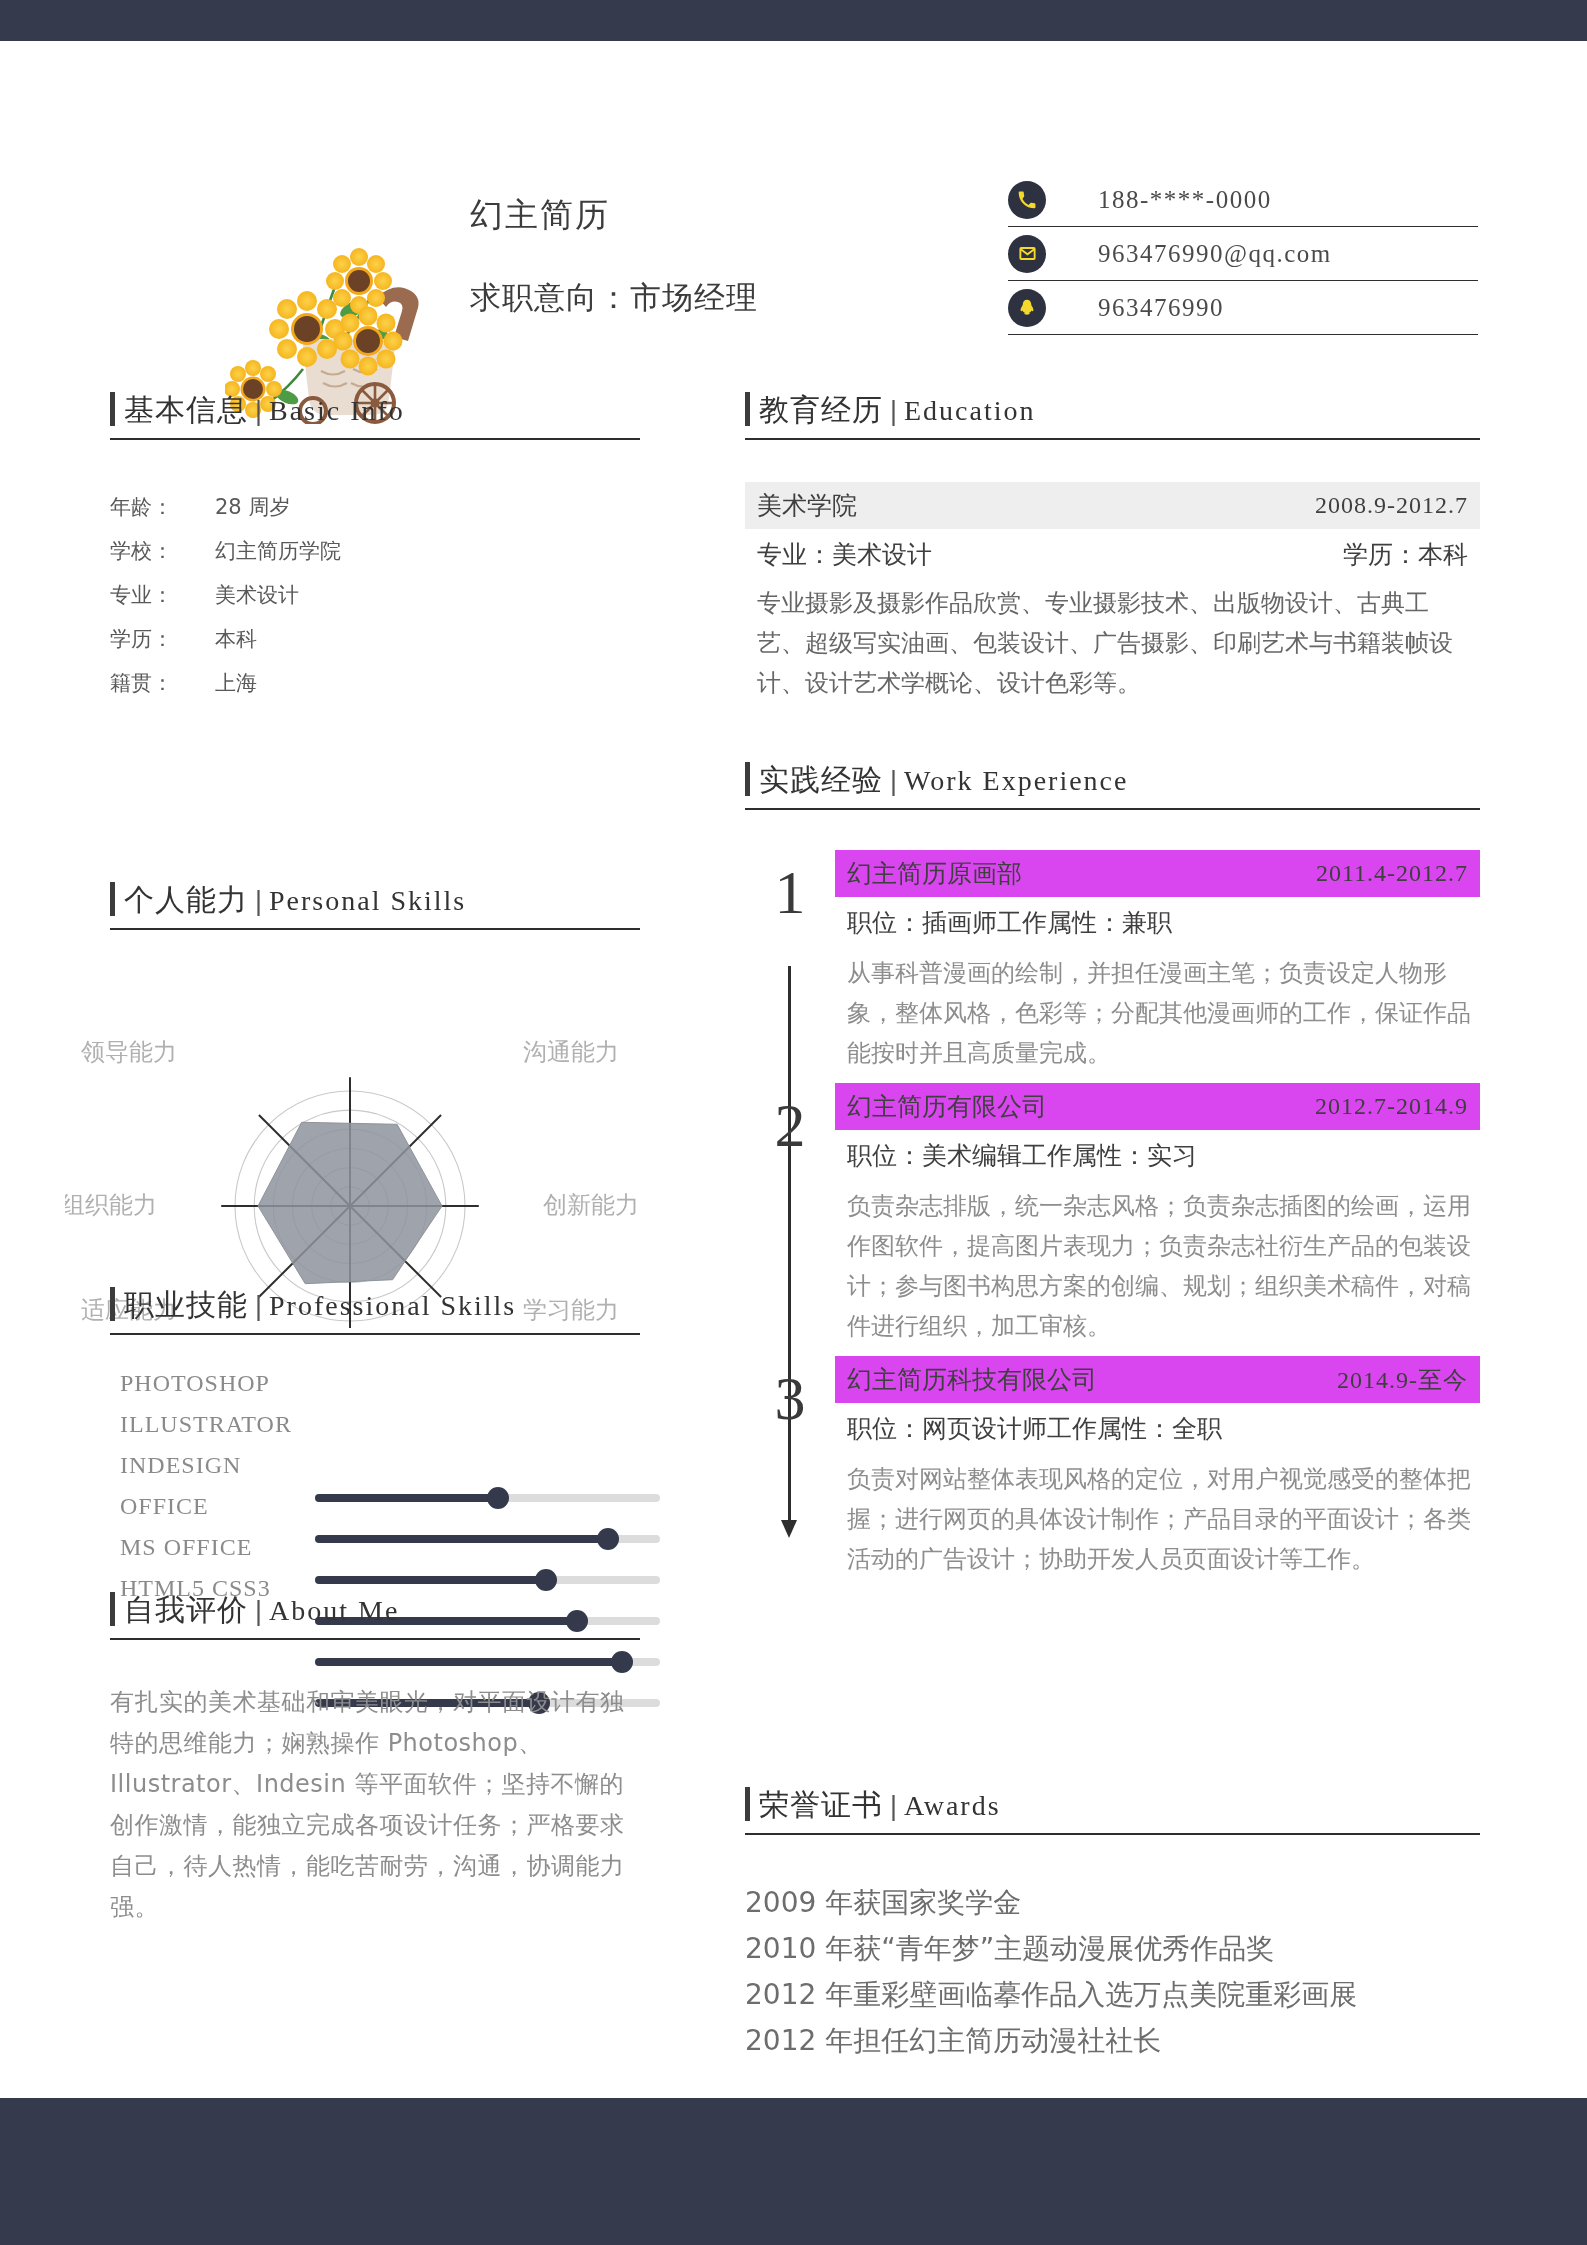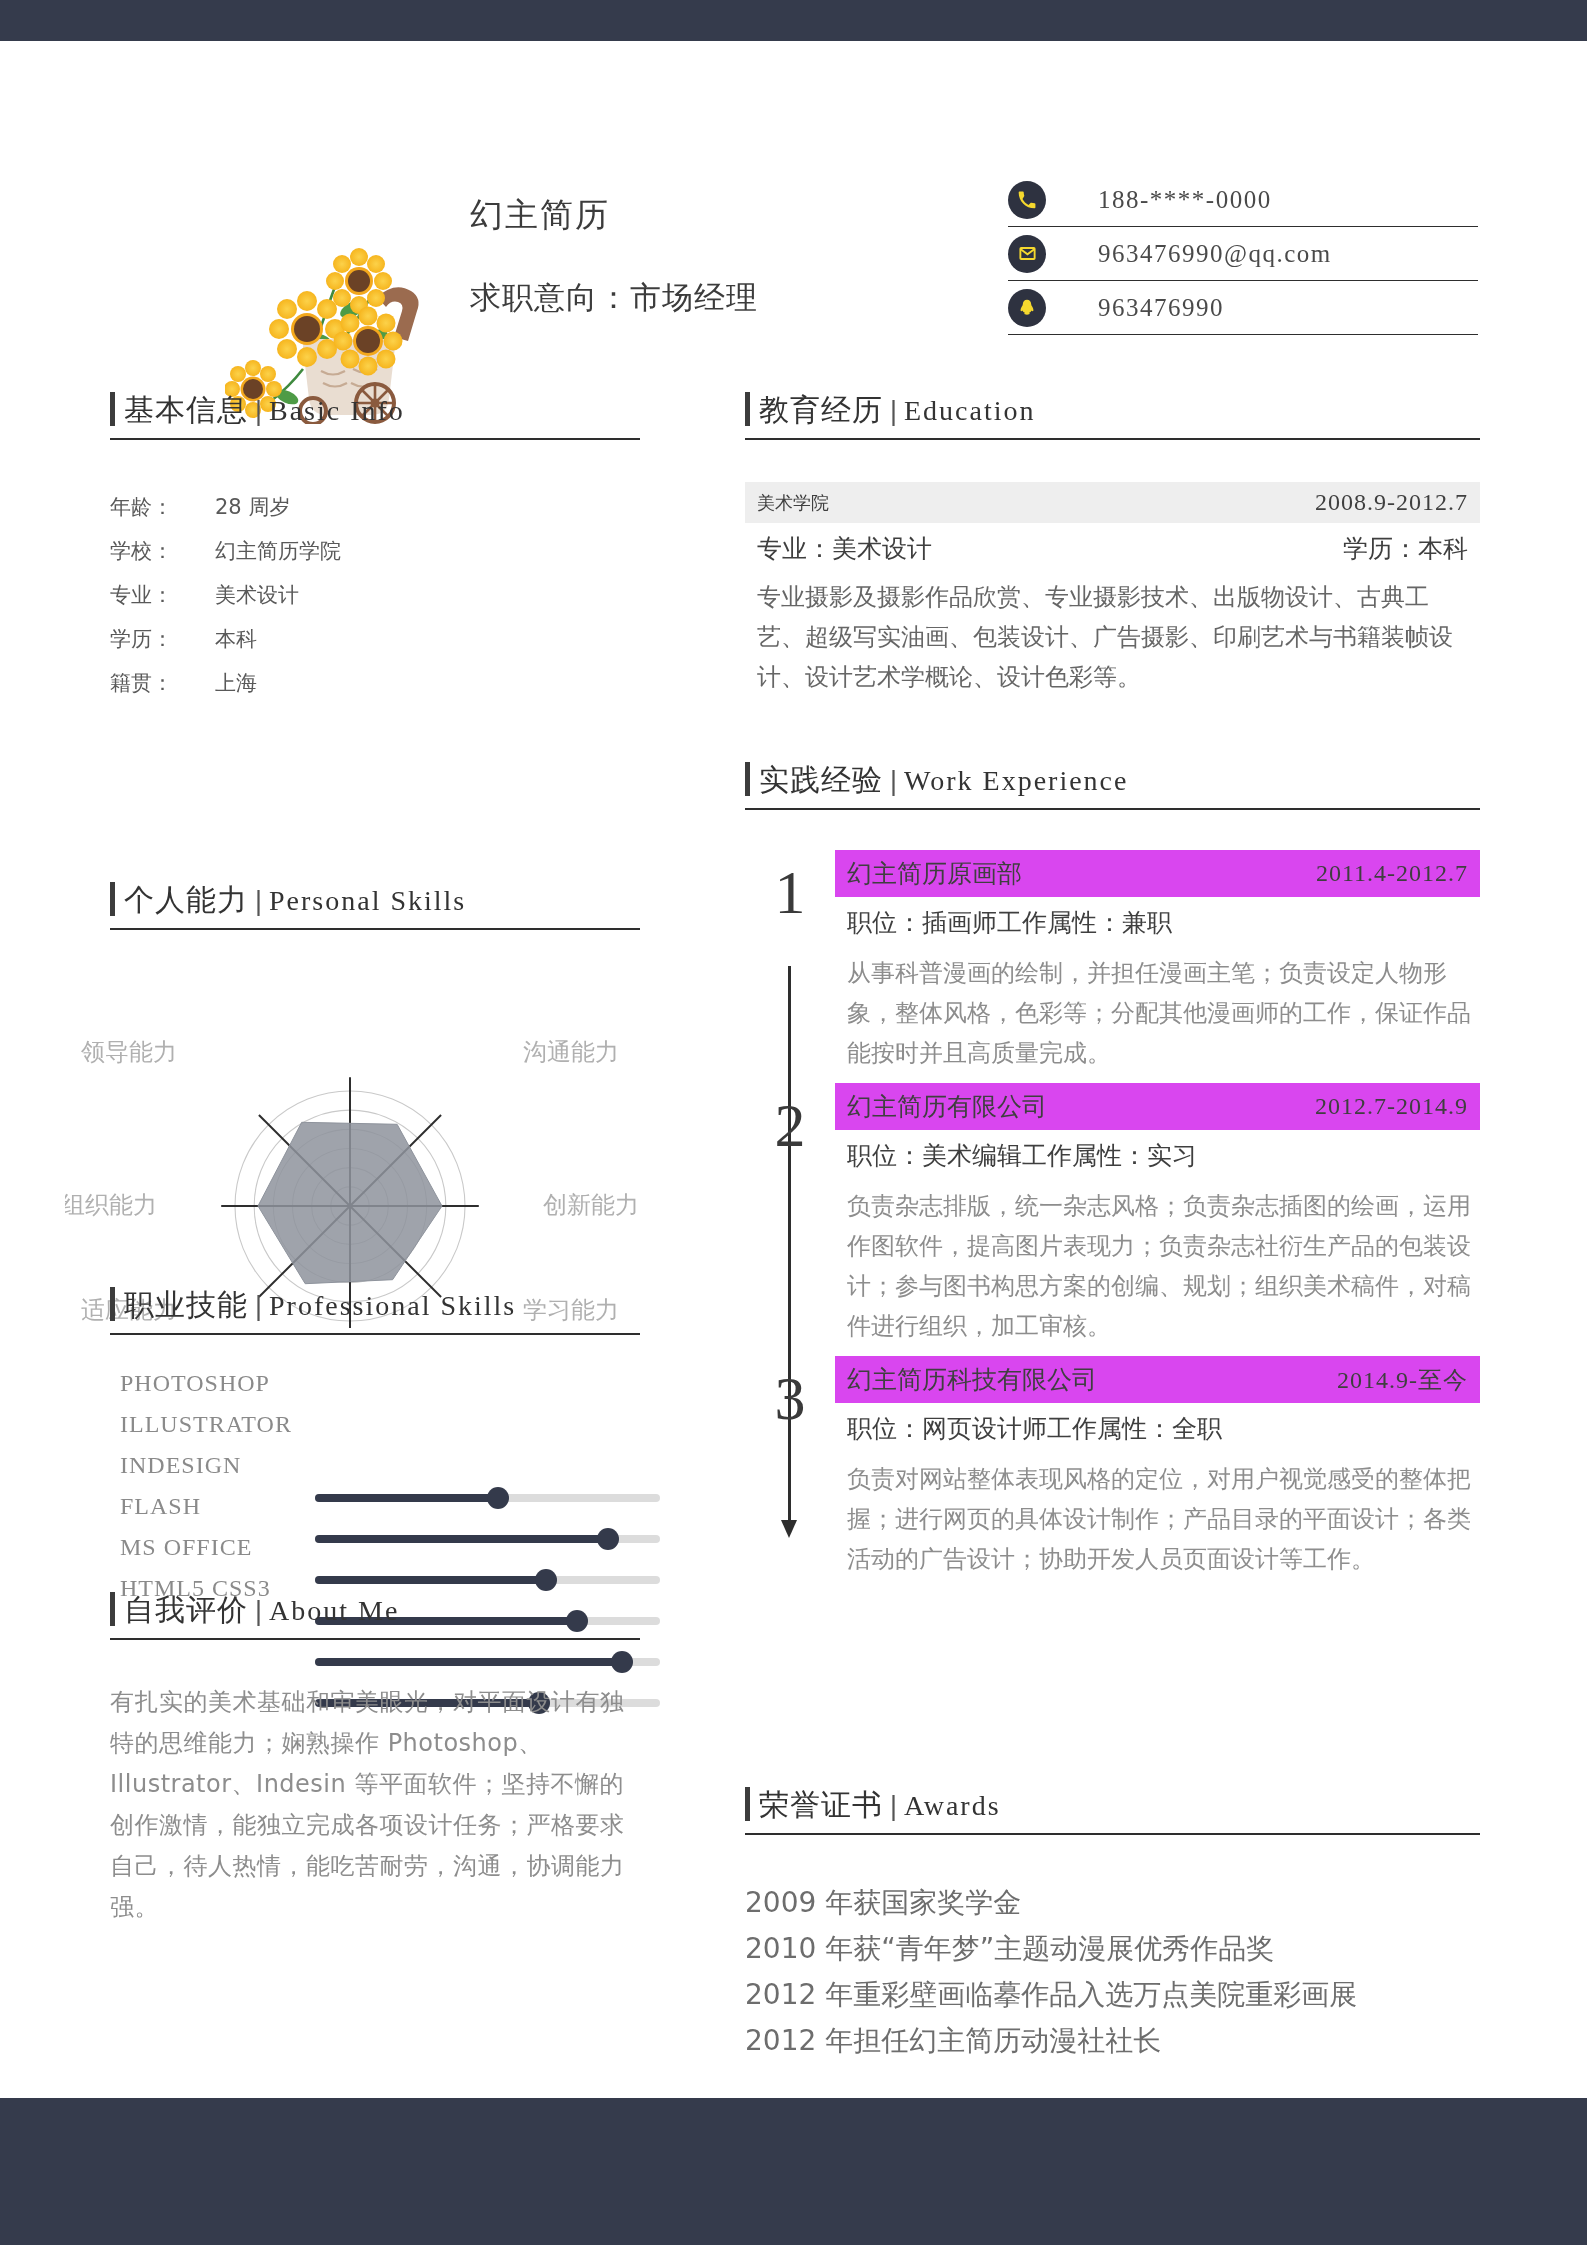--- a/index.html
+++ b/index.html
@@ -115,21 +115,21 @@
     letter-spacing: 0.5px; font-family: "DejaVu Sans", sans-serif;
   }
 
   
   .edu-block { margin-top: 42px; }
   .edu-bar {
     display: flex; justify-content: space-between; align-items: center;
     background: #eeeeee; padding: 7px 12px 7px 12px;
   }
   .edu-school {
-    font-size: 18px; color: #3f3f3f; font-family: "DejaVu Sans", sans-serif;
+    font-size: 25px; color: #3f3f3f; font-family: "DejaVu Sans", sans-serif;
   }
   .edu-date {
     font-size: 24px; color: #3f3f3f; letter-spacing: 1px;
     font-family: "Liberation Serif", "DejaVu Serif", serif;
   }
   .edu-sub {
     display: flex; justify-content: space-between;
     padding: 9px 12px 4px 12px;
     font-size: 25px; color: #3f3f3f; font-family: "DejaVu Sans", sans-serif;
   }
@@ -383,21 +383,21 @@
 
     <div class="sec" style="top:1285px;">
       <div class="sec-head">
         <span class="sec-cn">职业技能</span><span class="sec-sep">|</span><span class="sec-en">Professional Skills</span>
       </div>
 
       <div class="skill-labels">
         <div class="skill-label">PHOTOSHOP</div>
         <div class="skill-label">ILLUSTRATOR</div>
         <div class="skill-label">INDESIGN</div>
-        <div class="skill-label">FLASH</div>
+        <div class="skill-label">OFFICE</div>
         <div class="skill-label">MS OFFICE</div>
         <div class="skill-label">HTML5 CSS3</div>
       </div>
 
       <div class="skill-bars" id="skill-bars">
           <div class="bar-row">
             <div class="bar-track"></div>
             <div class="bar-fill" style="width:182.85px"></div>
             <div class="bar-knob" style="left:182.85px"></div>
           </div>

